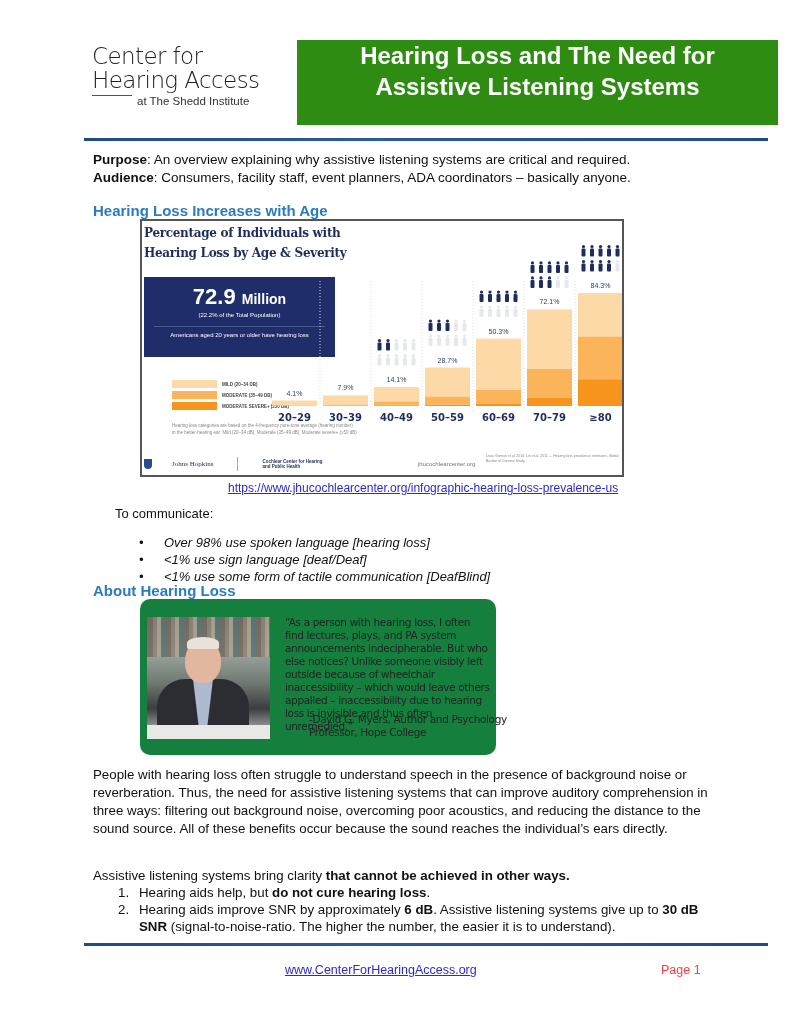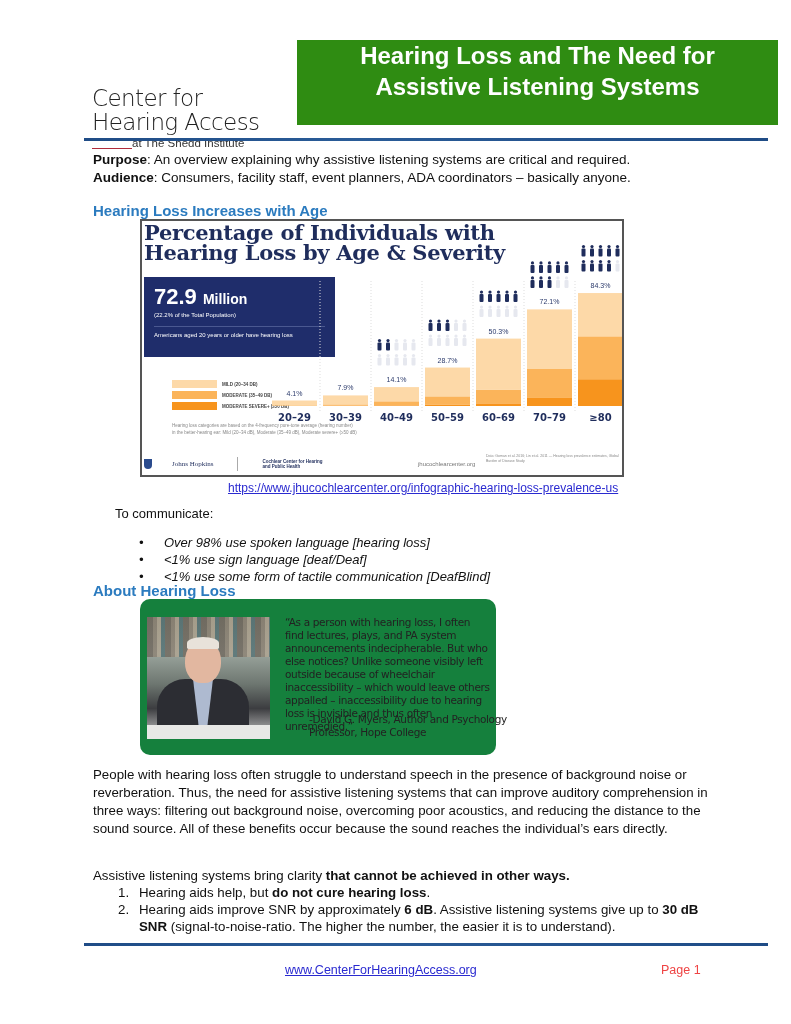--- a/index.html
+++ b/index.html
@@ -1,36 +1,36 @@
 <!DOCTYPE html>
 <html><head>
 <meta charset="utf-8">
 <style>
   * { box-sizing: border-box; margin: 0; padding: 0; }
   html, body { width: 791px; height: 1024px; background: #ffffff; overflow: hidden; }
   body { position: relative; font-family: "Liberation Sans", sans-serif; color: #111; }
 
-  .logo { position: absolute; left: 92px; top: 44px; width: 180px; margin-top: 42px; }
+  .logo { position: absolute; left: 92px; top: 44px; width: 180px; }
   .logo .l1, .logo .l2 { font-family: "DejaVu Sans", sans-serif; font-weight: 300; font-size: 23px; line-height: 24px; color: #222; letter-spacing: -0.6px; }
-  .logo .l3 { margin-top: 3px; font-size: 11.5px; color: #333; display: flex; align-items: flex-end; }
+  .logo .l3 { margin-top: 3px; font-size: 11.5px; color: #333; display: flex; align-items: flex-start; gap: 5px; }
   .logo .l3 .rule { display: inline-block; width: 40px; height: 1px; background: #b02a3a; }
 
   .title-box { position: absolute; left: 297px; top: 40px; width: 481px; height: 85px; background: #2f8c12; display: flex; flex-direction: column; align-items: center; justify-content: flex-start; }
   .title-box div { color: #fff; font-weight: bold; font-size: 24px; line-height: 31px; text-align: center; }
 
   .hr { position: absolute; left: 84px; width: 684px; height: 3px; background: linear-gradient(90deg, #1f4c86, #2a5c98 40%, #1f4c86); }
 
   .intro { position: absolute; left: 93px; top: 151px; font-size: 13.5px; line-height: 18px; }
   .intro b { font-weight: bold; }
 
   .section-h { position: absolute; left: 93px; font-size: 15px; font-weight: bold; color: #2b7bbf; }
 
   .infographic { position: absolute; left: 140px; top: 219px; width: 484px; height: 258px; border: 2px solid #555; background: #fff; overflow: hidden; }
-  .ig-title { position: absolute; left: 2px; top: 2px; font-family: "DejaVu Serif", serif; font-weight: bold; font-size: 21px; line-height: 20px; color: #1f2d5c; letter-spacing: -0.3px; }
-  .navy-box { position: absolute; left: 2px; top: 56px; width: 191px; height: 80px; background: #1f2d6b; color: #fff; padding: 8px 10px; }
+  .ig-title { position: absolute; left: 2px; top: 2px; font-family: "DejaVu Serif", serif; font-weight: bold; font-size: 12px; line-height: 20px; color: #1f2d5c; letter-spacing: -0.3px; }
+  .navy-box { position: absolute; left: 2px; top: 56px; width: 191px; height: 80px; background: #1f2d6b; color: #fff; padding: 8px 10px; text-align: center; }
   .navy-box .big { font-weight: bold; font-size: 22px; line-height: 24px; }
   .navy-box .big span.m { font-size: 14px; }
   .navy-box .sub { font-size: 6px; margin-top: 1px; }
   .navy-box .line { height: 1px; background: #4a5890; margin: 8px 0 5px; }
   .navy-box .desc { font-size: 6px; }
   .chart-svg { position: absolute; left: 0; top: 0; }
   .ig-foot1 { position: absolute; left: 30px; top: 201px; font-size: 4.5px; color: #888; line-height: 7px; width: 230px; }
   .jh-logo { position: absolute; left: 2px; top: 236px; display: flex; align-items: center; gap: 20px; }
   .jh-logo .shield { width: 8px; height: 10px; background: #2a4b8d; border-radius: 0 0 4px 4px; }
   .jh-logo .name { font-family: "Liberation Serif", serif; font-size: 7px; color: #1f2d5c; }

